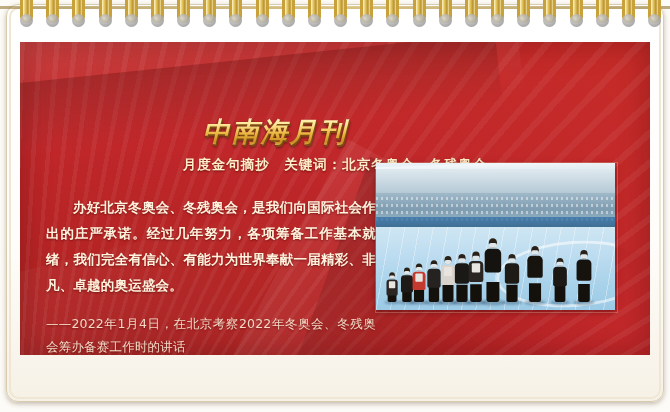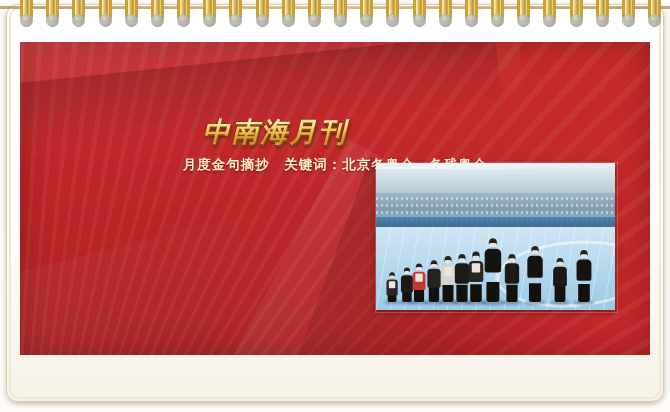--- a/index.html
+++ b/index.html
@@ -202,20 +202,24 @@
     <div id="red-stripes"></div>
     <div class="ribbon" id="ribbon-a"></div>
     <div class="ribbon" id="ribbon-b"></div>
     <div class="ribbon" id="ribbon-c"></div>
     <div class="ribbon" id="ribbon-d"></div>
     <div class="ribbon" id="ribbon-e"></div>
 
     <div id="title">中南海月刊</div>
     <div id="subtitle">月度金句摘抄　关键词：北京冬奥会、冬残奥会</div>
 
+    <div id="quote-block">
+      <div id="quote-text">办好北京冬奥会、冬残奥会，是我们向国际社会作出的庄严承诺。经过几年努力，各项筹备工作基本就绪，我们完全有信心、有能力为世界奉献一届精彩、非凡、卓越的奥运盛会。</div>
+      <div id="quote-source">——2022年1月4日，在北京考察2022年冬奥会、冬残奥会筹办备赛工作时的讲话</div>
+    </div>
 
     <div id="photo">
       <div id="ph-sky"></div>
       <div id="ph-roof2"></div>
       <div id="ph-roof"></div>
       <div id="ph-stands">
         <div class="ph-seatrow" style="top:4px"></div>
         <div class="ph-seatrow" style="top:11px"></div>
         <div class="ph-seatrow" style="top:18px"></div>
         <div class="ph-seatrow" style="top:25px"></div>

